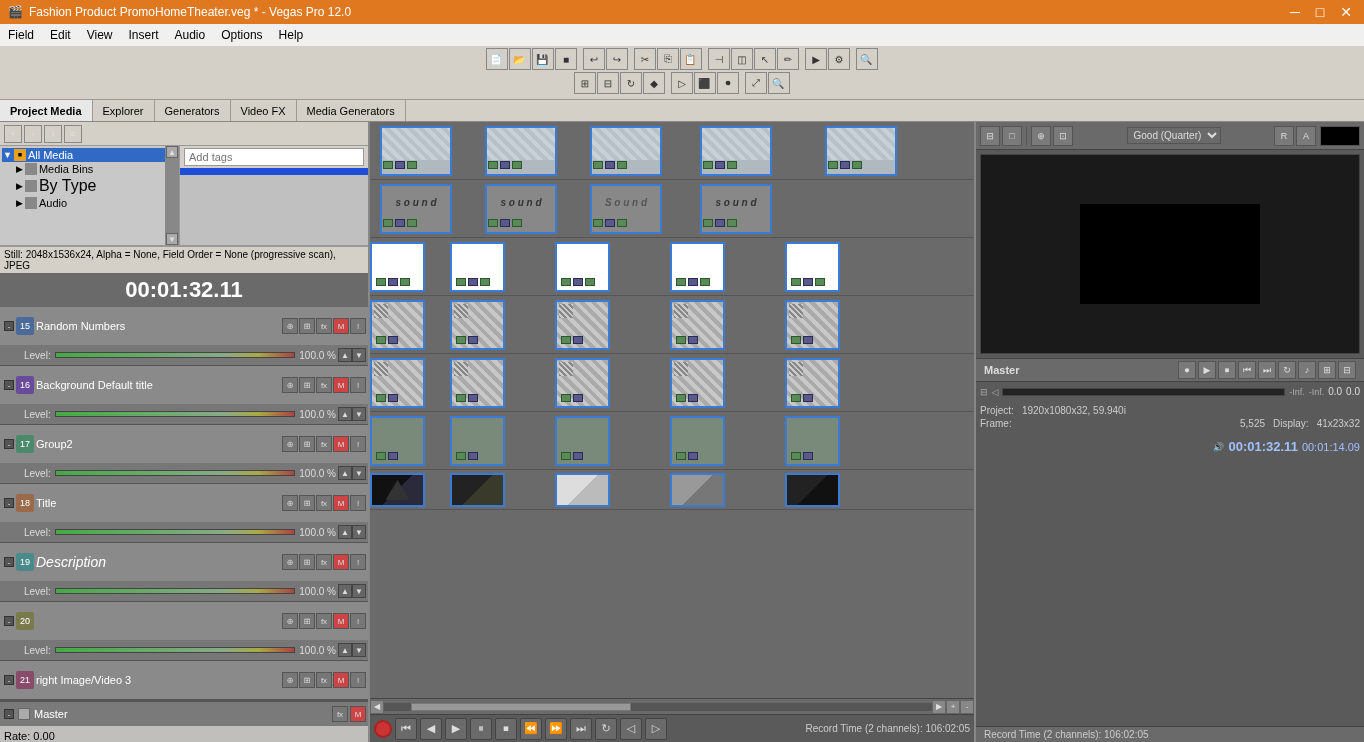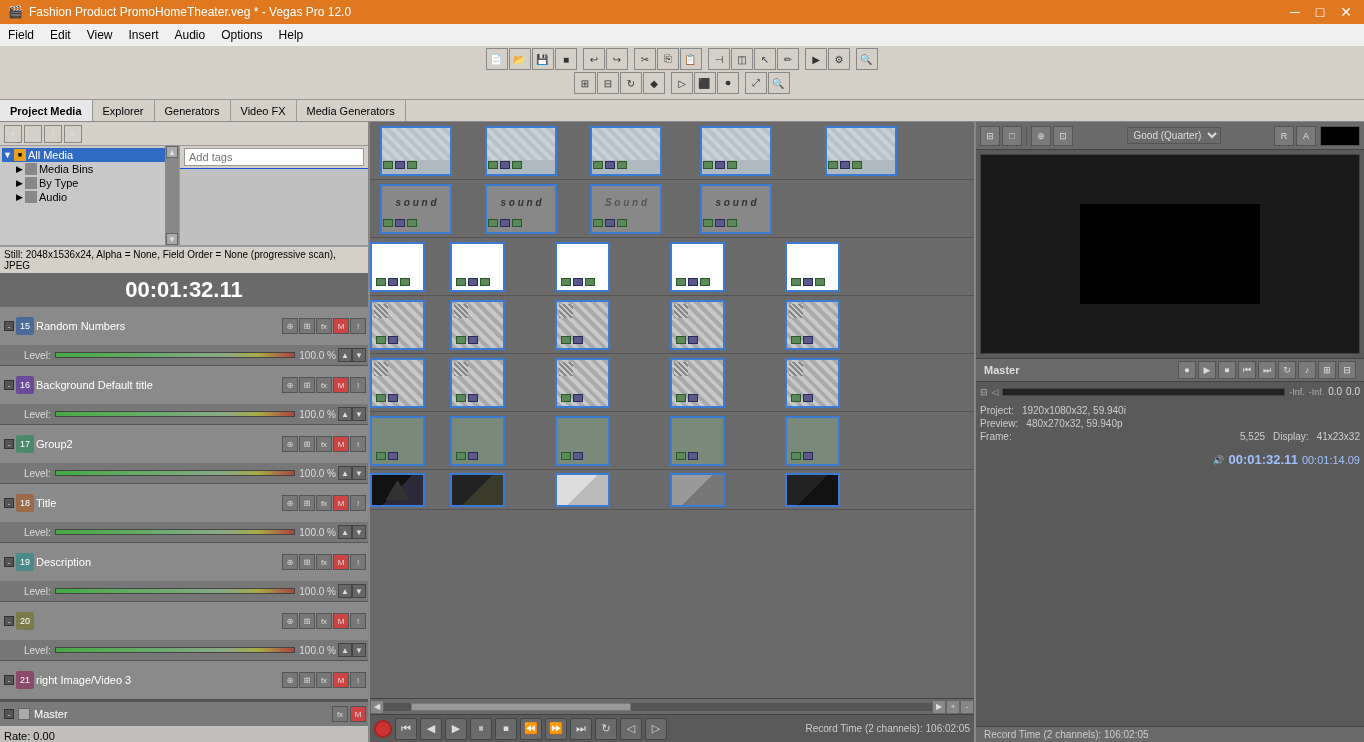--- a/index.html
+++ b/index.html
@@ -166,35 +166,35 @@
           <span style="font-size:11px; color:white;">All Media</span>
         </div>
         <div style="display:flex; align-items:center; gap:2px; padding:1px 1px 1px 14px;">
           <span style="font-size:9px; color:#000;">▶</span>
           <span style="width:12px; height:12px; background:#888; display:inline-block;"></span>
           <span style="font-size:11px; color:#000;">Media Bins</span>
         </div>
         <div style="display:flex; align-items:center; gap:2px; padding:1px 1px 1px 14px;">
           <span style="font-size:9px; color:#000;">▶</span>
           <span style="width:12px; height:12px; background:#888; display:inline-block;"></span>
-          <span style="font-size:11px; color:#000;">By Type</span>
+          <span style="font-size:16px; color:#000;">By Type</span>
         </div>
         <div style="display:flex; align-items:center; gap:2px; padding:1px 1px 1px 14px;">
           <span style="font-size:9px; color:#000;">▶</span>
           <span style="width:12px; height:12px; background:#888; display:inline-block;"></span>
           <span style="font-size:11px; color:#000;">Audio</span>
         </div>
         <div style="position:absolute; right:0; top:0; bottom:0; width:14px; background:#888; display:flex; flex-direction:column; align-items:center;">
           <div style="height:12px; width:12px; background:#aaa; border:1px solid #666; cursor:pointer; display:flex; align-items:center; justify-content:center; font-size:8px;">▲</div>
           <div style="flex:1;"></div>
           <div style="height:12px; width:12px; background:#aaa; border:1px solid #666; cursor:pointer; display:flex; align-items:center; justify-content:center; font-size:8px;">▼</div>
         </div>
       </div>
       <div style="flex:1; display:flex; flex-direction:column;">
-        <div style="padding:2px 4px; background:#d4d0c8; border-bottom:1px solid #1d4ed8;">
+        <div style="padding:2px 4px; background:#d4d0c8; border-bottom:7px solid #1d4ed8;">
           <input type="text" placeholder="Add tags" style="width: 100%; border: 1px solid rgb(153, 153, 153); background: white; padding: 2px 4px; font-size: 11px; color: rgb(0, 0, 0);">
         </div>
         <div id="media-content" style="flex:1; background:#c0c0c0;"></div>
       </div>
     </div>
 
     <div id="still-info" style="font-size:10px; color:#000; padding:2px 4px; background:#d4d0c8; border-top:1px solid #999;">Still: 2048x1536x24, Alpha = None, Field Order = None (progressive scan), JPEG</div>
 
     <div id="timer" style="font-size:22px; font-weight:bold; color:white; text-align:center; background:#6a6a6a; padding:4px;">00:01:32.11</div>
 
@@ -285,21 +285,21 @@
           <span style="font-size:10px; color:#ddd; margin-left:4px;">100.0 %</span>
           <div style="width:14px; height:14px; background:#666; border:1px solid #444; font-size:8px; color:#ddd; display:flex; align-items:center; justify-content:center; cursor:pointer; margin-left:2px;">▲</div>
           <div style="width:14px; height:14px; background:#666; border:1px solid #444; font-size:8px; color:#ddd; display:flex; align-items:center; justify-content:center; cursor:pointer;">▼</div>
         </div>
       </div>
 
       <div class="track" style="border-bottom:1px solid #555;">
         <div class="track-header" style="display:flex; align-items:center; height:38px; padding:2px 4px; background:#8a8a8a;">
           <div style="width:10px; height:10px; background:#555; border:1px solid #333; font-size:8px; display:flex; align-items:center; justify-content:center; cursor:pointer; margin-right:2px;">-</div>
           <div style="width:18px; height:18px; background:#4a8a8a; color:white; font-size:9px; display:flex; align-items:center; justify-content:center; border-radius:2px; margin-right:2px;">19</div>
-          <div style="flex:1; color:#fff; font-size:11px; overflow:hidden; white-space:nowrap;">Description</div>
+          <div style="flex:1; color:#fff; font-size:14px; overflow:hidden; white-space:nowrap;font-style:italic;">Description</div>
           <div style="display:flex; gap:1px;">
             <div style="width:16px; height:16px; background:#777; border:1px solid #555; font-size:8px; color:#ddd; display:flex; align-items:center; justify-content:center; cursor:pointer;">⊕</div>
             <div style="width:16px; height:16px; background:#777; border:1px solid #555; font-size:8px; color:#ddd; display:flex; align-items:center; justify-content:center; cursor:pointer;">⊞</div>
             <div style="width:16px; height:16px; background:#777; border:1px solid #555; font-size:8px; color:#ddd; display:flex; align-items:center; justify-content:center; cursor:pointer;">fx</div>
             <div style="width:16px; height:16px; background:#cc4444; border:1px solid #555; font-size:8px; color:#ddd; display:flex; align-items:center; justify-content:center; cursor:pointer;">M</div>
             <div style="width:16px; height:16px; background:#777; border:1px solid #555; font-size:8px; color:#ddd; display:flex; align-items:center; justify-content:center; cursor:pointer;">!</div>
           </div>
         </div>
         <div class="track-sub-row" style="background:#777; height:20px; display:flex; align-items:center; padding:0 4px 0 24px;">
           <span style="font-size:10px; color:#ddd; margin-right:4px;">Level:</span>
@@ -695,24 +695,20 @@
       <span style="font-size:10px; color:#ddd;">0.0</span>
       <span style="font-size:10px; color:#ddd;">0.0</span>
     </div>
 
     <div id="preview-info" style="font-size:10px; color:#ccc; padding:4px; background:#5a5a5a;">
       <div style="display:flex; gap:8px; margin-bottom:2px;">
         <span>Project:</span>
         <span>1920x1080x32, 59.940i</span>
       </div>
       <div style="display:flex; gap:8px; margin-bottom:2px;">
-        <span>Preview:</span>
-        <span>480x270x32, 59.940p</span>
-      </div>
-      <div style="display:flex; gap:8px; margin-bottom:2px;">
         <span>Frame:</span>
         <span style="margin-left:auto;">5,525</span>
         <span>Display:</span>
         <span>41x23x32</span>
       </div>
     </div>
 
     <div style="display:flex; justify-content:flex-end; align-items:center; padding:4px; background:#5a5a5a; gap:4px;">
       <span style="font-size:9px; color:#aaa;">🔊</span>
       <span style="color:#a0c0ff; font-size:13px; font-weight:bold;">00:01:32.11</span>

